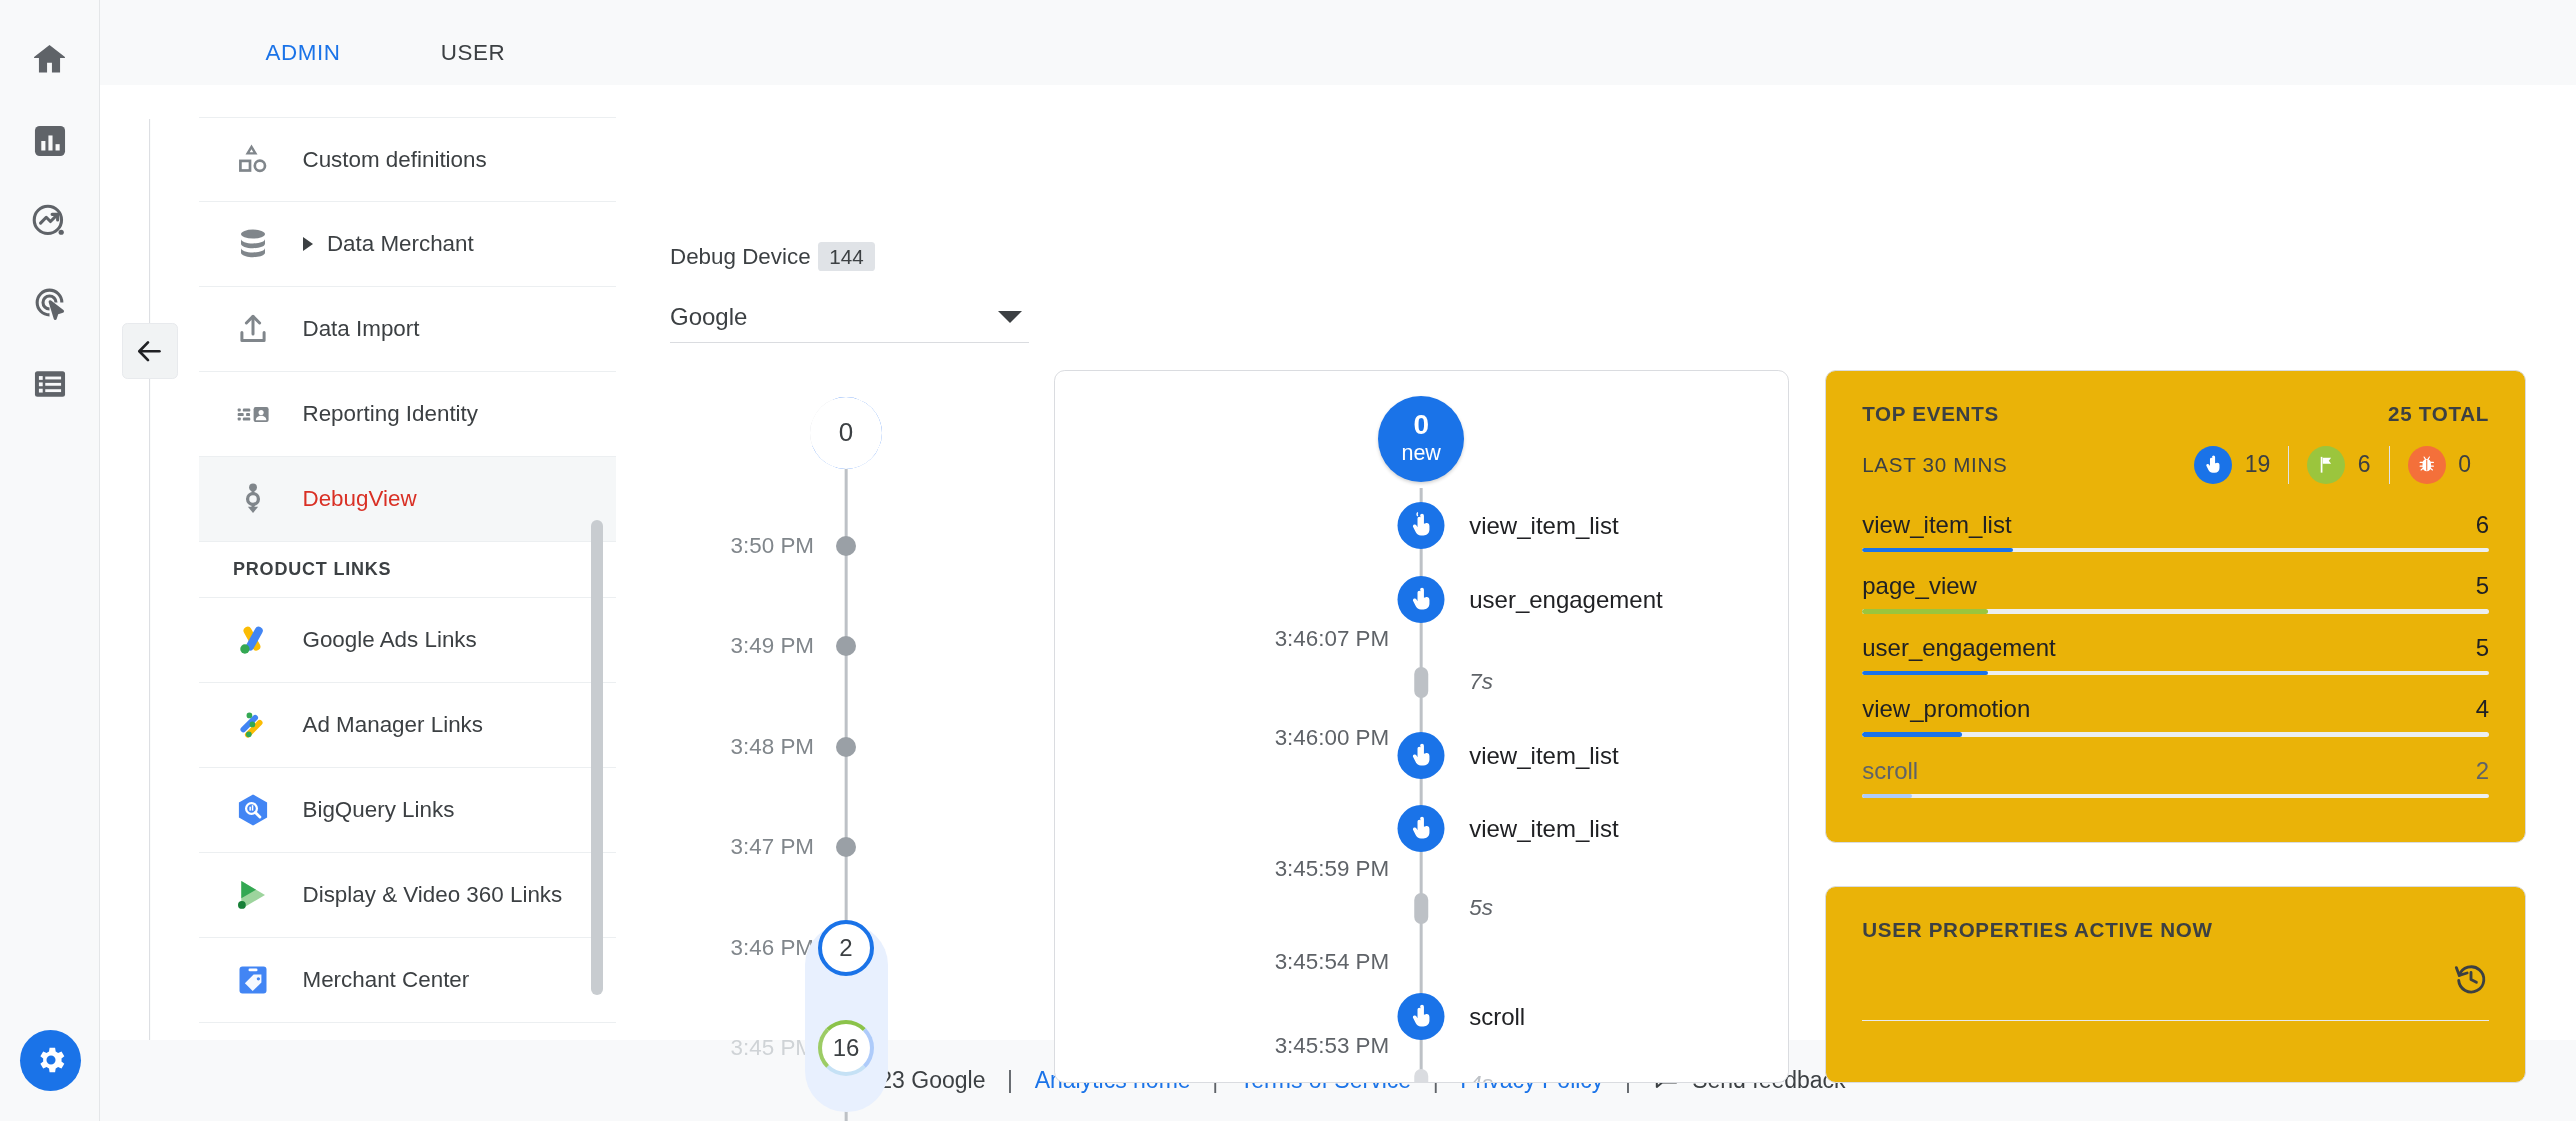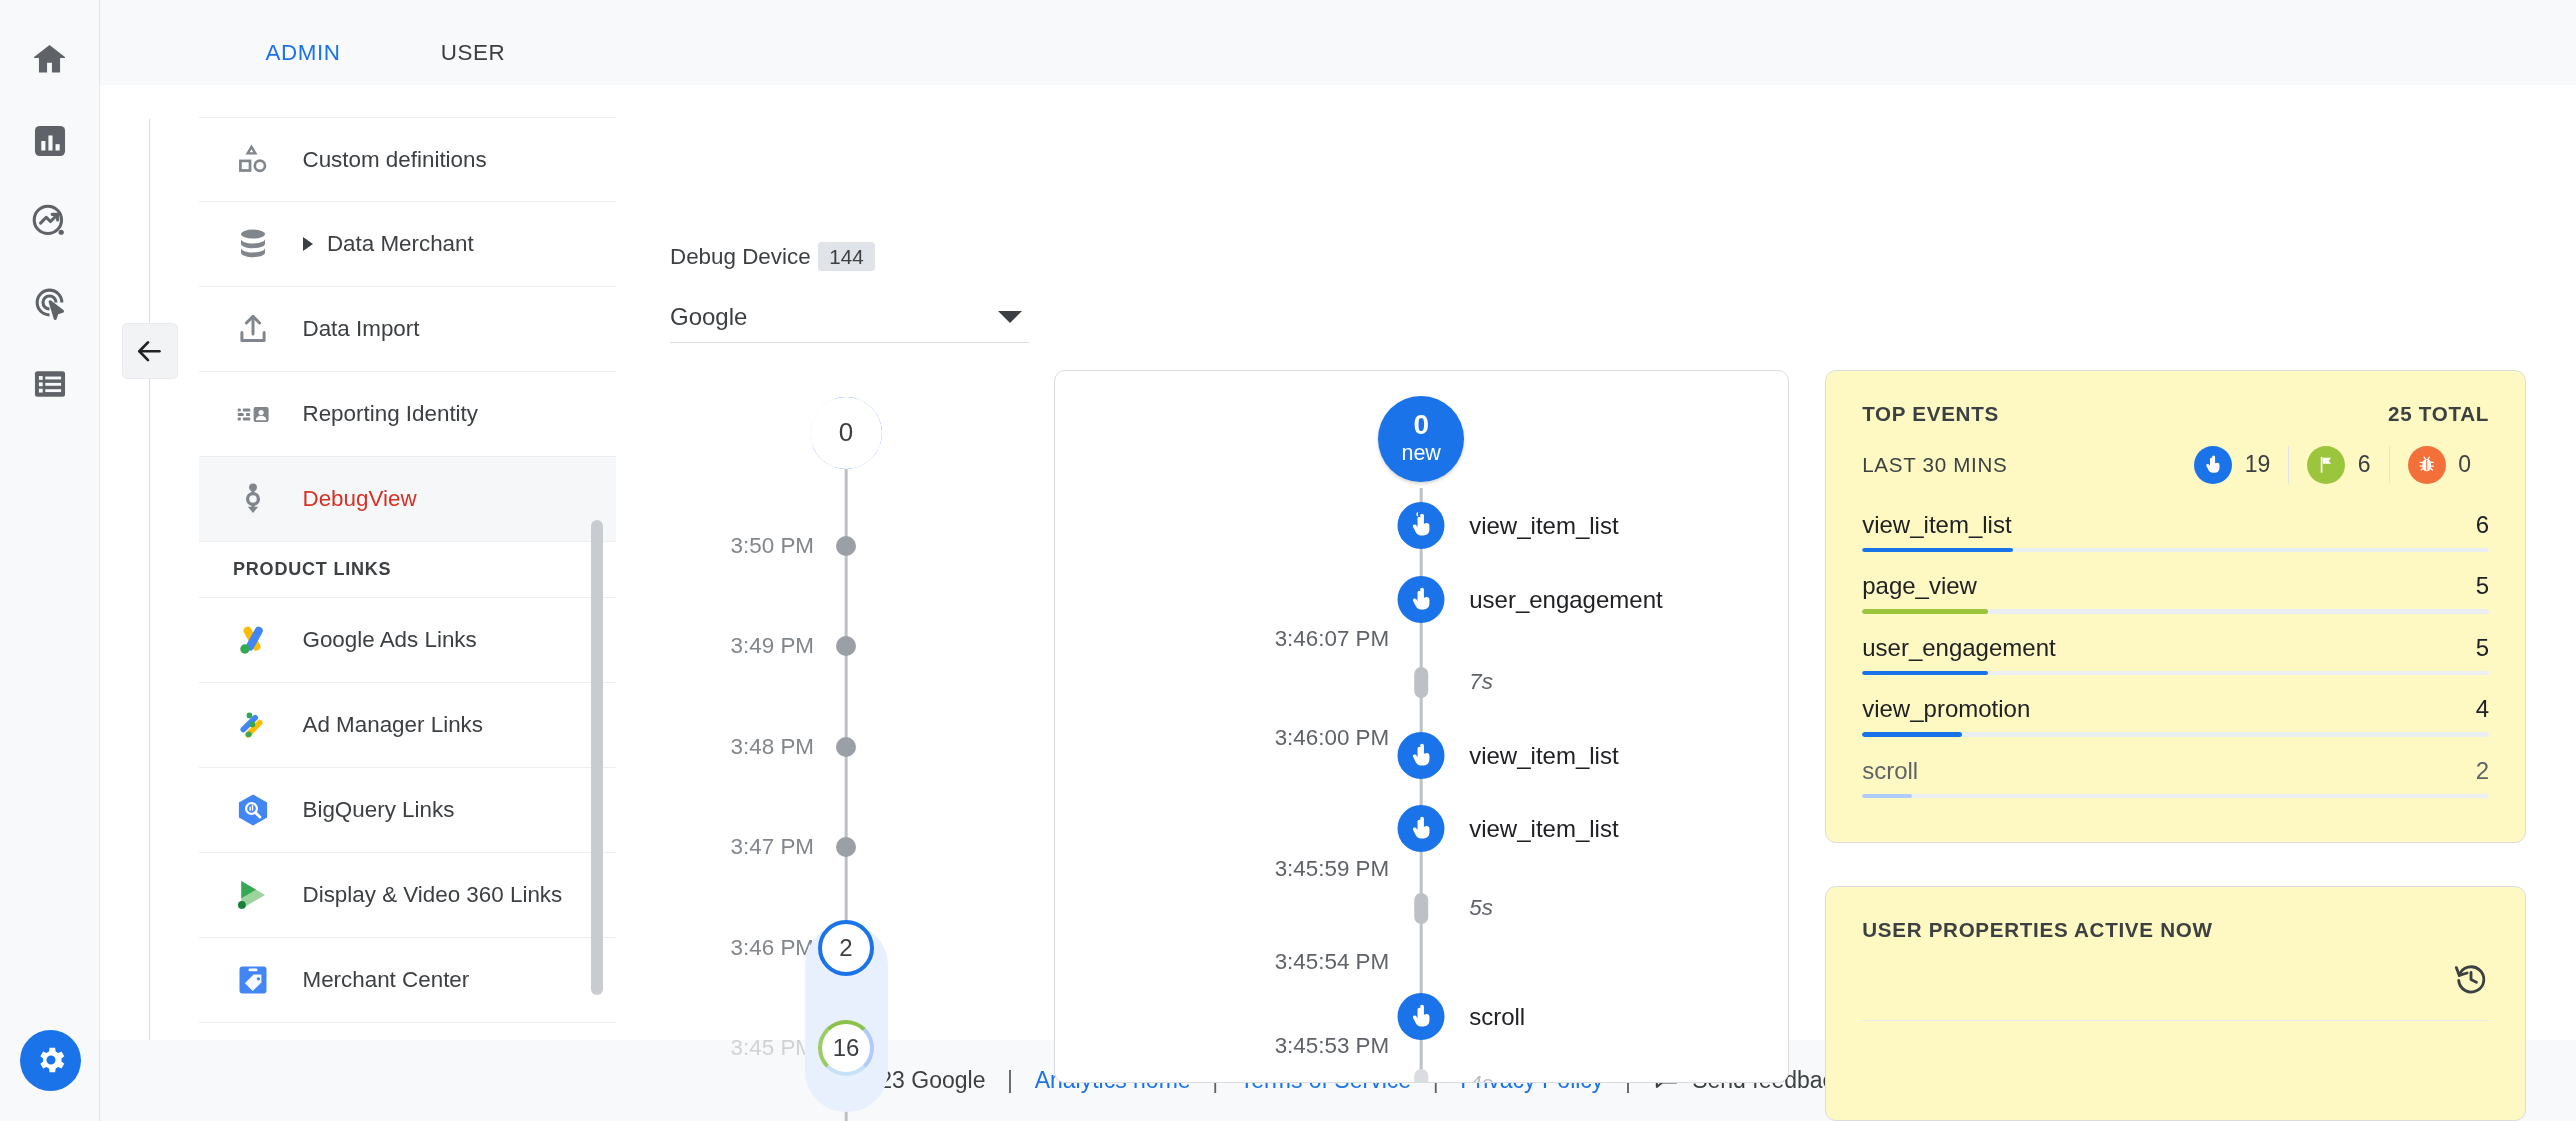--- a/index.html
+++ b/index.html
@@ -267,25 +267,25 @@
   .gap-pill.faded { background: #dadce0; }
   .gap-label {
     position: absolute; left: 414px;
     font-size: 22.4px; color: #5f6368; font-style: italic;
   }
   .gap-label.faded { color: #bdc1c6; }
 
   
   .rightcol { flex: 1; padding-top: 285px; padding-left: 36px; padding-right: 50px; }
   .card {
-    background: #fef9c3; border: 0.9px solid #dadce0; border-radius: 10.8px;
+    background: #eab308; border: 0.9px solid #dadce0; border-radius: 10.8px;
     padding: 30.5px 36px 23px 36px;
   }
   .card.topevents { height: 473px; }
-  .card.userprops { margin-top: 43px; height: 235px; position: relative; }
+  .card.userprops { margin-top: 43px; height: 197px; position: relative; }
   .card-head {
     display: flex; align-items: center; justify-content: space-between;
   }
   .card-title {
     font-size: 20.6px; font-weight: bold; letter-spacing: 0.7px; color: #3c4043;
   }
   .card-total { font-size: 20.6px; font-weight: bold; letter-spacing: 0.7px; color: #3c4043;}
   .card-sub { display: flex; align-items: center; justify-content: space-between; margin-top: 20px;}
   .card-subtitle { font-size: 20.6px; letter-spacing: 0.7px; color: #3c4043; }
   .legend { display: flex; align-items: center; }

